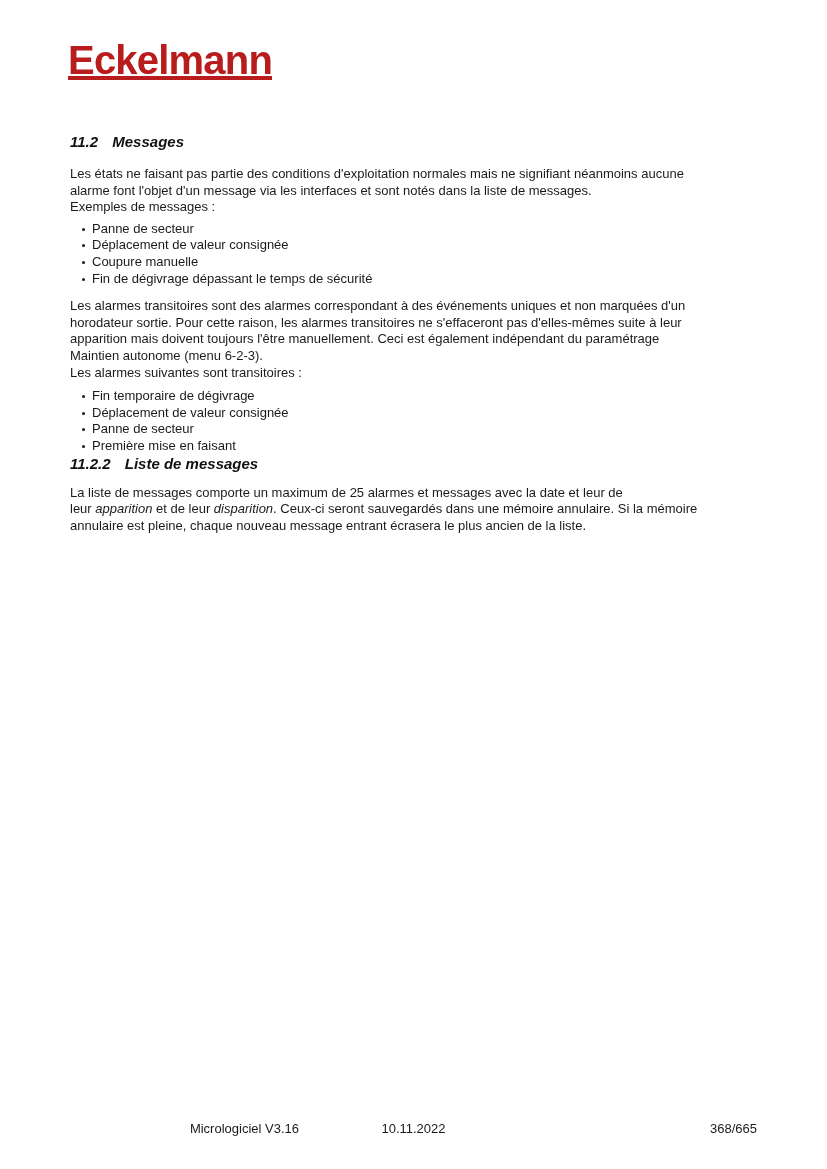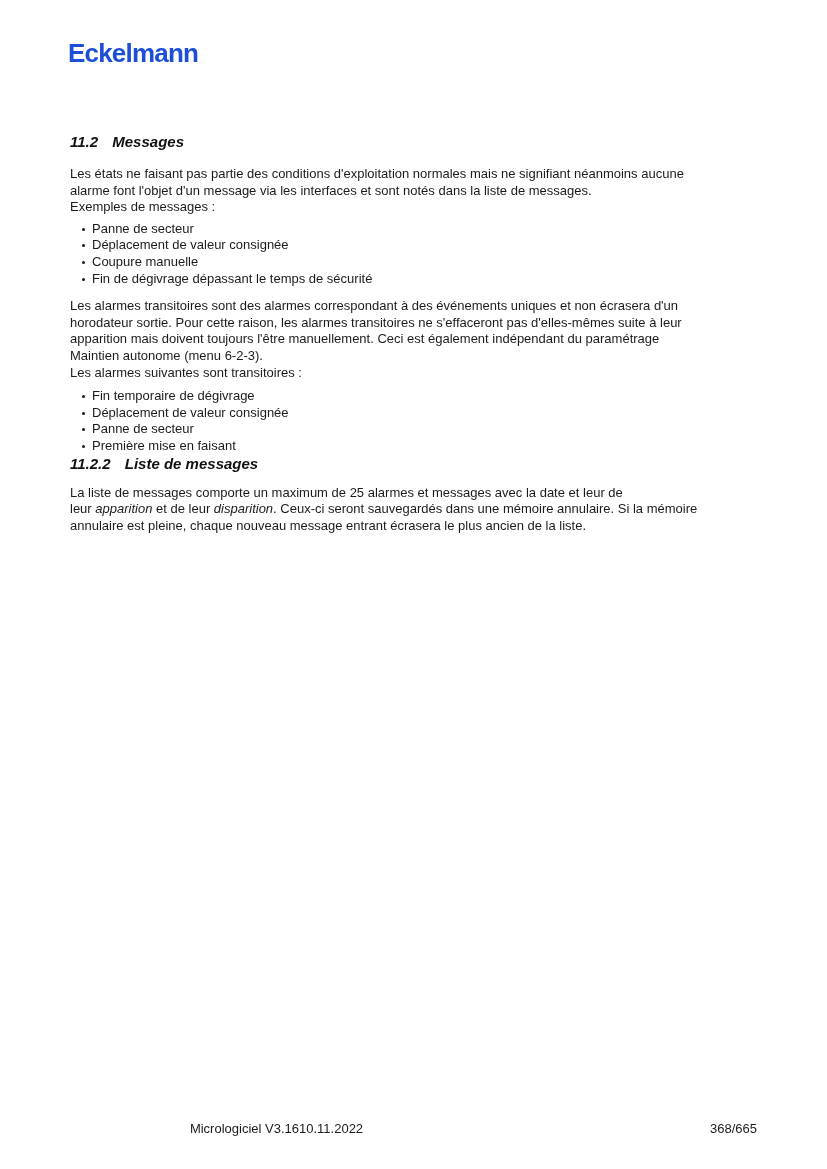--- a/index.html
+++ b/index.html
@@ -9,25 +9,26 @@
     height: 1169px;
     background: #ffffff;
     font-family: "Liberation Sans", sans-serif;
     color: #1b1b1b;
     overflow: hidden;
   }
   .logo {
     position: absolute;
     left: 68px;
     top: 40px;
-    font-size: 26px;
+    font-size: 40px;
     font-weight: bold;
     letter-spacing: -0.8px;
-    color: #1d4ed8;
+    color: #b91c1c;
     line-height: 1;
+    text-decoration: underline;
   }
   .content {
     position: absolute;
     left: 70px;
     right: 70px;
     top: 133px;
     font-size: 13px;
     line-height: 16.6px;
   }
   h2.sec-heading {
@@ -72,21 +73,21 @@
     position: absolute;
     left: 70px;
     right: 70px;
     top: 1121px;
     display: flex;
     font-size: 13px;
     line-height: 16px;
     color: #1b1b1b;
   }
   .footer .f-left { flex: 1; text-align: right; }
-  .footer .f-center { flex: 1; }
+  .footer .f-center { flex: 1; text-align: center; }
   .footer .f-right { flex: 1; text-align: right; }
 </style>
 </head>
 <body>
 
 <div class="page">
 
   <div class="logo">Eckelmann</div>
 
   <div class="content">
@@ -101,21 +102,21 @@
       <span class="line">Exemples de messages :</span>
     </div>
     <ul class="bullets">
       <li><span>Panne de secteur</span></li>
       <li><span>Déplacement de valeur consignée</span></li>
       <li><span>Coupure manuelle</span></li>
       <li><span>Fin de dégivrage dépassant le temps de sécurité</span></li>
     </ul>
 
     <div class="para para-2">
-      <span class="line">Les alarmes transitoires sont des alarmes correspondant à des événements uniques et non écrasera d'un</span>
+      <span class="line">Les alarmes transitoires sont des alarmes correspondant à des événements uniques et non marquées d'un</span>
       <span class="line">horodateur sortie. Pour cette raison, les alarmes transitoires ne s'effaceront pas d'elles-mêmes suite à leur</span>
       <span class="line">apparition mais doivent toujours l'être manuellement. Ceci est également indépendant du paramétrage</span>
       <span class="line">Maintien autonome (menu 6-2-3).</span>
       <span class="line">Les alarmes suivantes sont transitoires :</span>
     </div>
     <ul class="bullets bullets-2">
       <li><span>Fin temporaire de dégivrage</span></li>
       <li><span>Déplacement de valeur consignée</span></li>
       <li><span>Panne de secteur</span></li>
       <li><span>Première mise en faisant</span></li>

